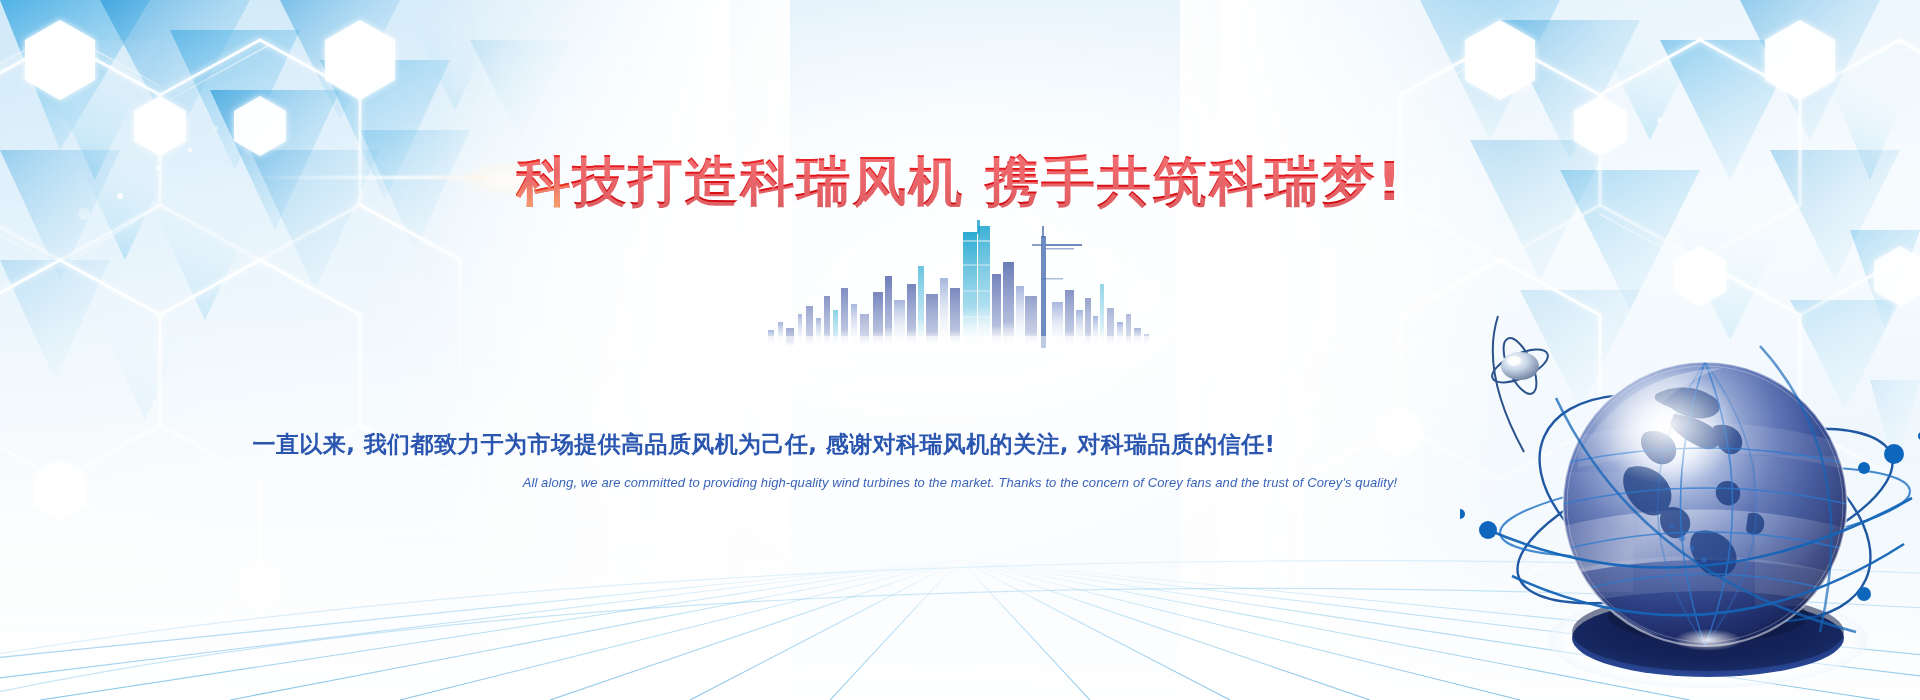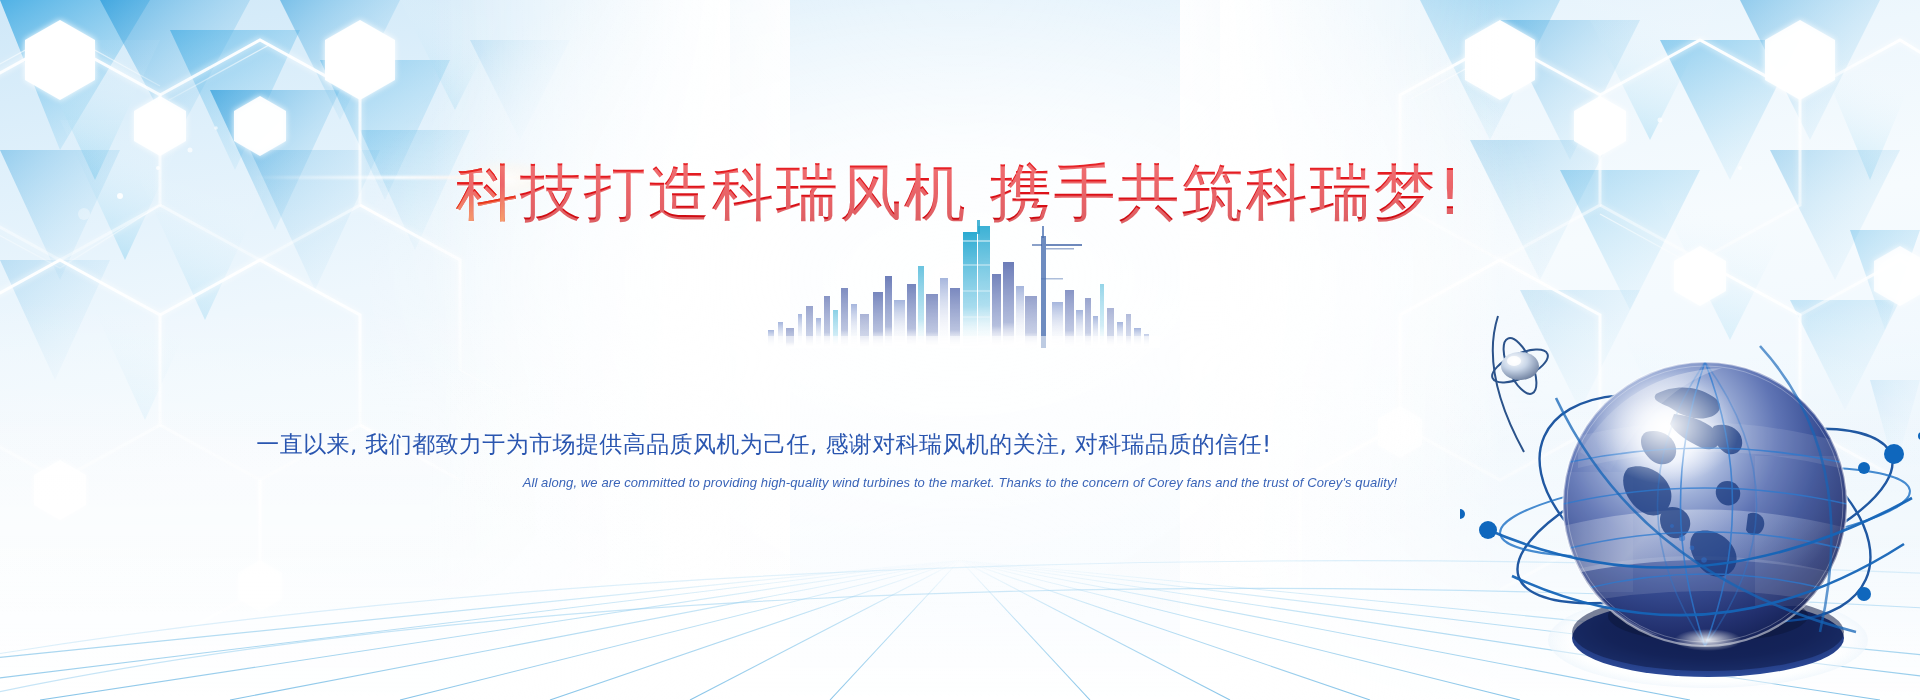--- a/index.html
+++ b/index.html
@@ -83,22 +83,22 @@
   .headline-wrap {
     position: absolute;
     left: 0;
     top: 118px;
     width: 1920px;
     text-align: center;
   }
   .headline {
     display: inline-block;
     font-family: "DejaVu Sans", "Liberation Sans", sans-serif;
-    font-size: 62px;
-    font-weight: 400;
+    font-size: 54px;
+    font-weight: 700;
     letter-spacing: 2px;
     line-height: 1.05;
     color: #e2151b;
     background: linear-gradient(180deg,
         #e8262a 0%,
         #e2151b 34%,
         #d60d14 72%,
         #c80a10 100%);
     -webkit-background-clip: text;
     background-clip: text;
@@ -130,21 +130,21 @@
 
   
   .sub-cn {
     position: absolute;
     left: 0;
     top: 429px;
     width: 1528px;
     text-align: center;
     font-family: "DejaVu Sans", "Liberation Sans", sans-serif;
     font-size: 23px;
-    font-weight: 400;
+    font-weight: 700;
     letter-spacing: 0.4px;
     color: #2a56b0;
     white-space: nowrap;
   }
   .sub-en {
     position: absolute;
     left: 0;
     top: 475px;
     width: 1920px;
     text-align: center;

